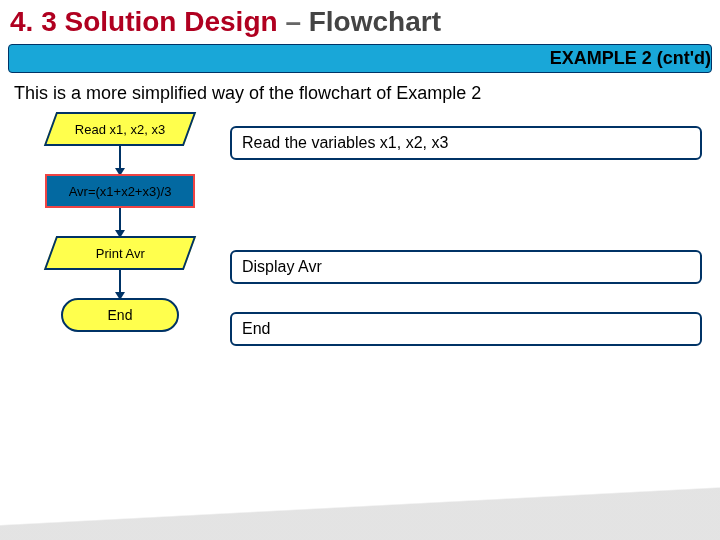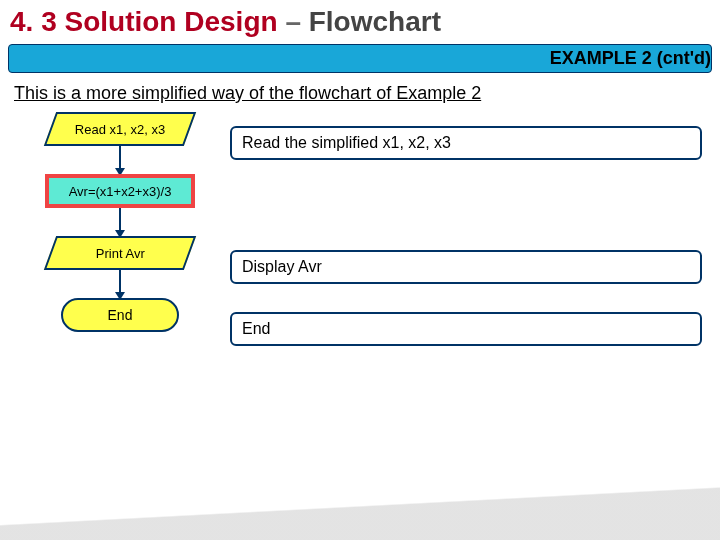--- a/index.html
+++ b/index.html
@@ -28,21 +28,20 @@
     color: #000;
     text-align: right;
     font-weight: bold;
     font-size: 18px;
     padding: 3px 0;
   }
   .intro {
     padding: 8px 32px 8px 14px;
     font-size: 18px;
     color: #000;
-    text-decoration: underline;
   }
   .content {
     position: relative;
     padding-left: 10px;
   }
   .row {
     display: flex;
     align-items: center;
     height: 62px;
   }
@@ -93,22 +92,22 @@
     transform: skewX(-20deg);
   }
   .parallelogram .label {
     transform: skewX(20deg);
     display: block;
     font-size: 13px;
   }
   .process {
     width: 150px;
     height: 34px;
-    background: #5eead4;
-    border: 4px solid #ef4444;
+    background: #0369a1;
+    border: 2px solid #ef4444;
     font-size: 13px;
   }
 
   
   .arrow {
     position: absolute;
     left: 50%;
     transform: translateX(-50%);
     top: 34px;
     width: 2px;
@@ -155,21 +154,21 @@
 
 
   <div class="row">
     <div class="shape-col">
       <div class="shape parallelogram">
         <span class="label">Read x1, x2, x3</span>
       </div>
       <div class="arrow"></div>
     </div>
     <div class="desc-col">
-      <div class="desc-box">Read the simplified x1, x2, x3</div>
+      <div class="desc-box">Read the variables x1, x2, x3</div>
     </div>
   </div>
 
   <div class="row">
     <div class="shape-col">
       <div class="shape process">
         <span>Avr=(x1+x2+x3)/3</span>
       </div>
       <div class="arrow"></div>
     </div>

